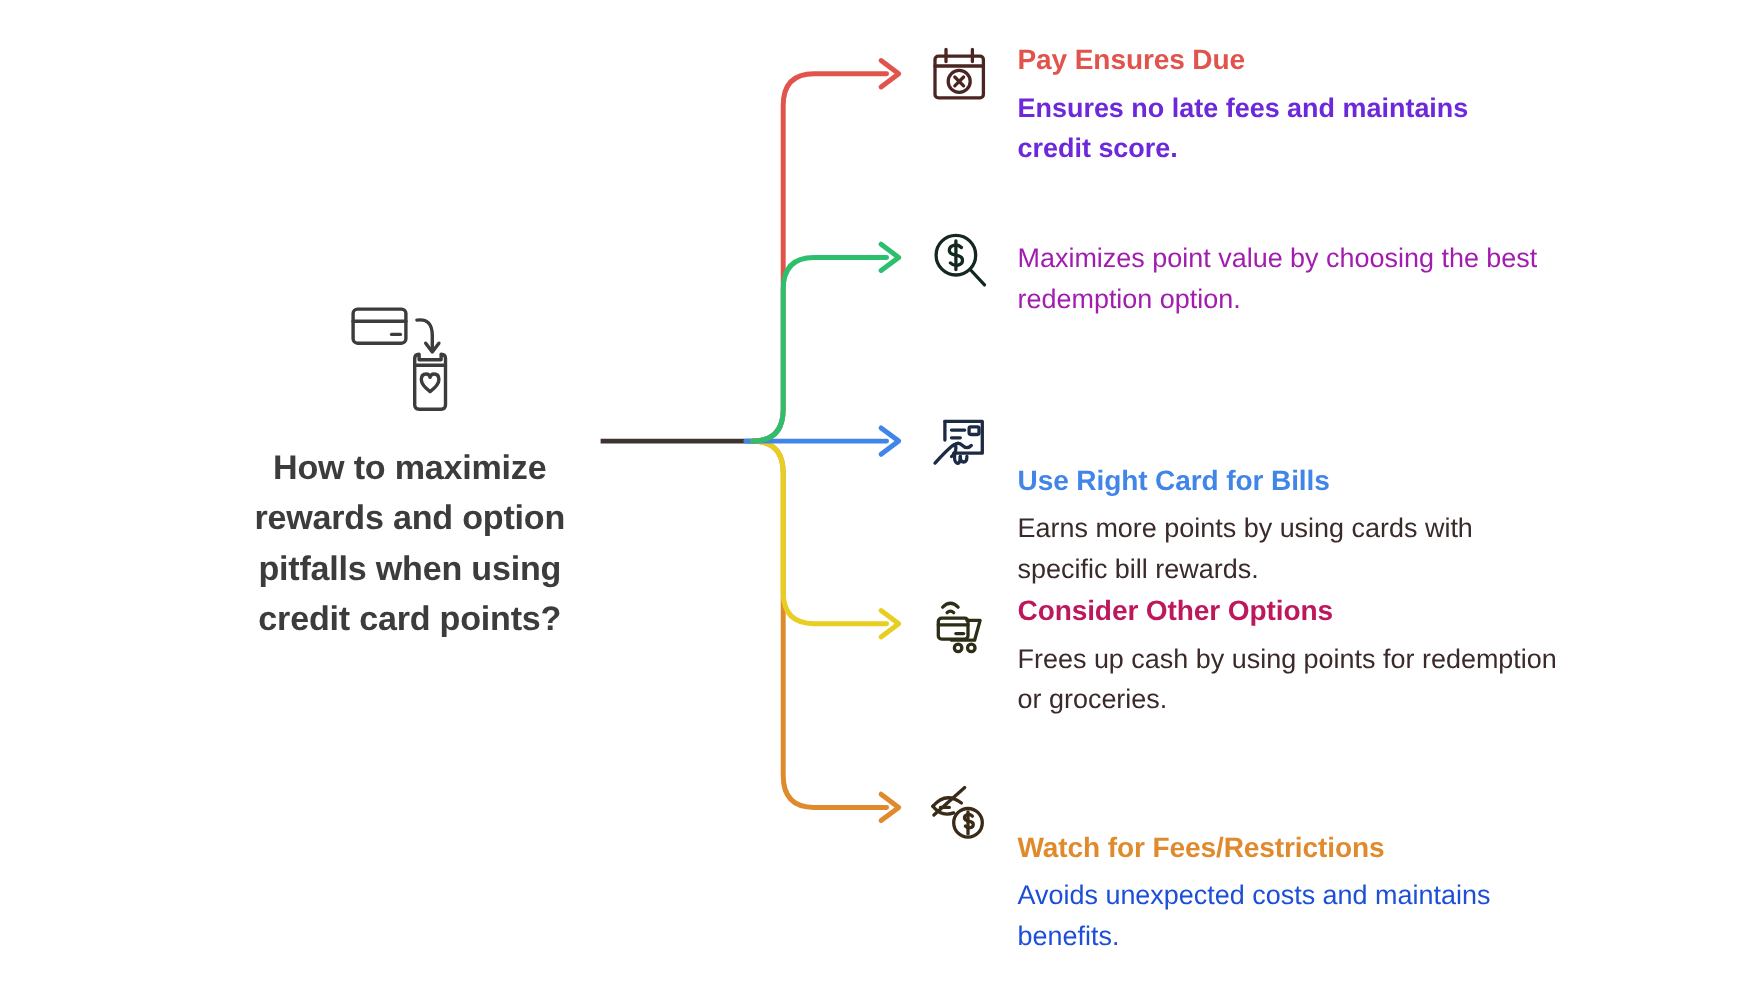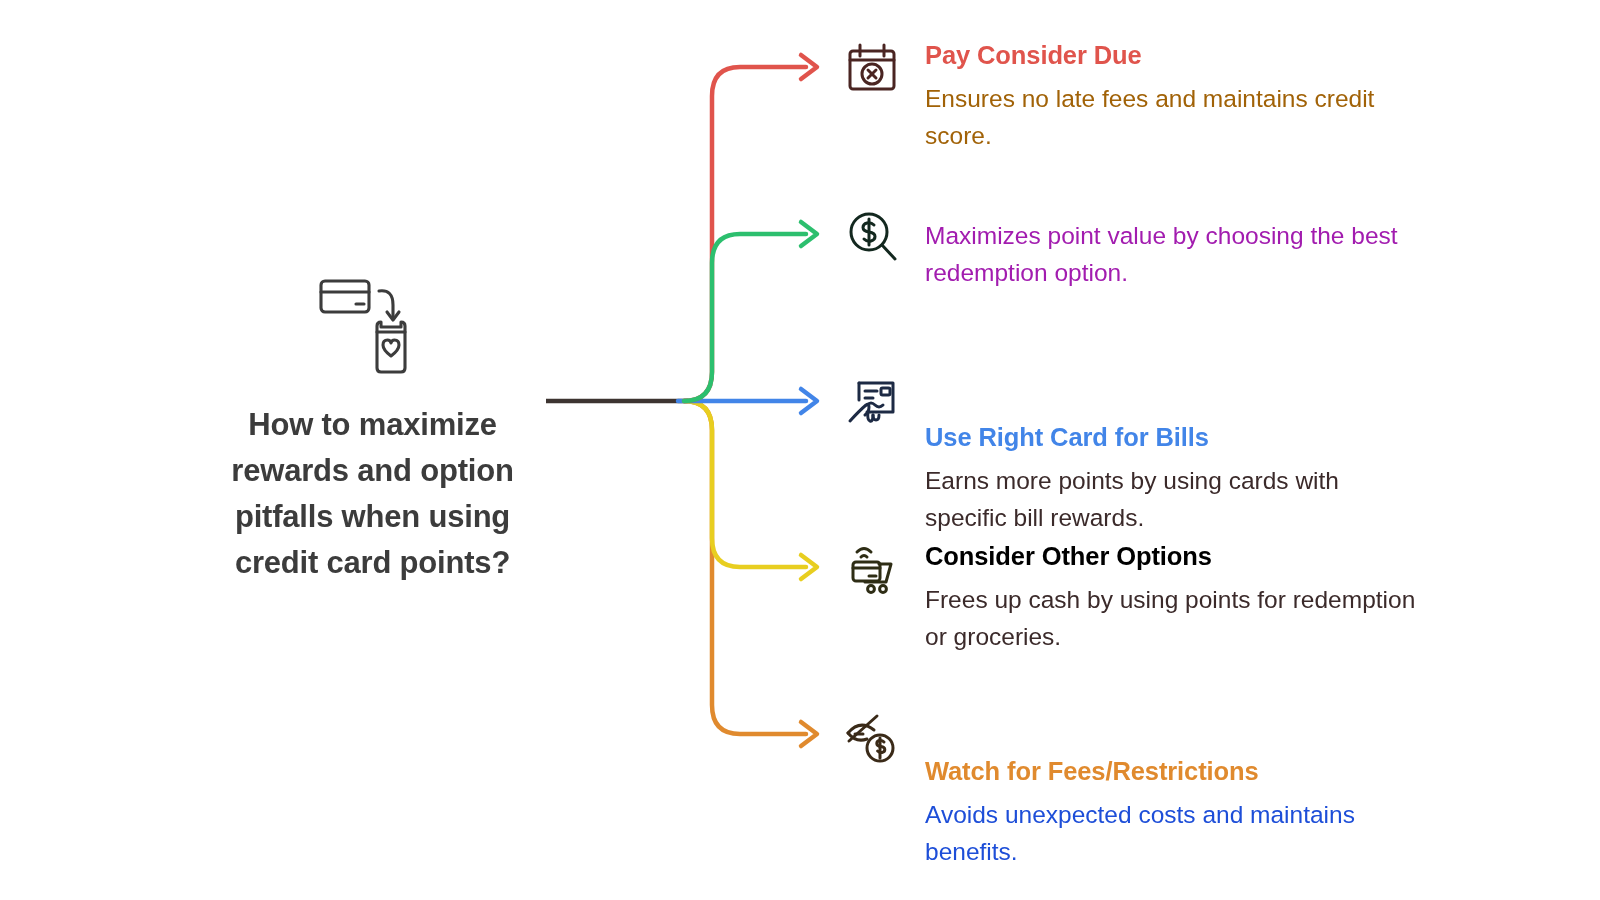--- a/index.html
+++ b/index.html
@@ -147,22 +147,22 @@
     <svg class="branch-icon" viewBox="0 0 58 58" xmlns="http://www.w3.org/2000/svg" fill="none" stroke="#4a2522" stroke-width="3" stroke-linecap="round" stroke-linejoin="round">
       <rect x="7" y="11" width="44" height="38" rx="3"></rect>
       <line x1="7" y1="20" x2="51" y2="20"></line>
       <line x1="17" y1="5" x2="17" y2="16"></line>
       <line x1="41" y1="5" x2="41" y2="16"></line>
       <circle cx="29" cy="34" r="10"></circle>
       <line x1="25" y1="30" x2="33" y2="38"></line>
       <line x1="33" y1="30" x2="25" y2="38"></line>
     </svg>
     <div class="branch-body">
-      <div class="branch-title" style="color: rgb(224, 84, 76);">Pay Consider Due</div>
-      <div class="branch-desc" style="color: #a16207;">Ensures no late fees and maintains credit score.</div>
+      <div class="branch-title" style="color: rgb(224, 84, 76);">Pay Ensures Due</div>
+      <div class="branch-desc" style="color: #6d28d9; font-weight: bold;">Ensures no late fees and maintains credit score.</div>
     </div>
   </div>
 
   <div class="branch" id="branch-1">
     <svg class="branch-icon" viewBox="0 0 58 58" xmlns="http://www.w3.org/2000/svg" fill="none" stroke="#13281f" stroke-width="3" stroke-linecap="round" stroke-linejoin="round">
       <circle cx="26" cy="25" r="18"></circle>
       <line x1="39" y1="38" x2="52" y2="52"></line>
       <path d="M 31 18 q -3 -3 -7 -2 q -4 1 -4 4.5 q 0 3.5 6 4.5 q 6 1 6 4.5 q 0 3.5 -4 4.5 q -4 1 -7 -2"></path>
       <line x1="26" y1="12" x2="26" y2="38"></line>
     </svg>
@@ -197,21 +197,21 @@
 
       <rect x="10" y="21" width="27" height="19" rx="3"></rect>
       <line x1="10" y1="27" x2="37" y2="27"></line>
       <line x1="26" y1="35" x2="33" y2="35"></line>
 
       <path d="M 36 23 L 48 23 L 43 41 L 22 41"></path>
       <circle cx="28" cy="48" r="3.4"></circle>
       <circle cx="40" cy="48" r="3.4"></circle>
     </svg>
     <div class="branch-body">
-      <div class="branch-title" style="color: #000000;">Consider Other Options</div>
+      <div class="branch-title" style="color: #be185d;">Consider Other Options</div>
       <div class="branch-desc" style="color: rgb(59, 42, 42);">Frees up cash by using points for redemption or groceries.</div>
     </div>
   </div>
 
   <div class="branch" id="branch-4">
     <svg class="branch-icon" viewBox="0 0 58 58" xmlns="http://www.w3.org/2000/svg" fill="none" stroke="#3a2a18" stroke-width="3" stroke-linecap="round" stroke-linejoin="round">
 
       <path d="M 5 25 q 12 -14 26 -3"></path>
       <path d="M 5 25 q 8 10 19 6"></path>
       <line x1="6" y1="33" x2="34" y2="8"></line>

